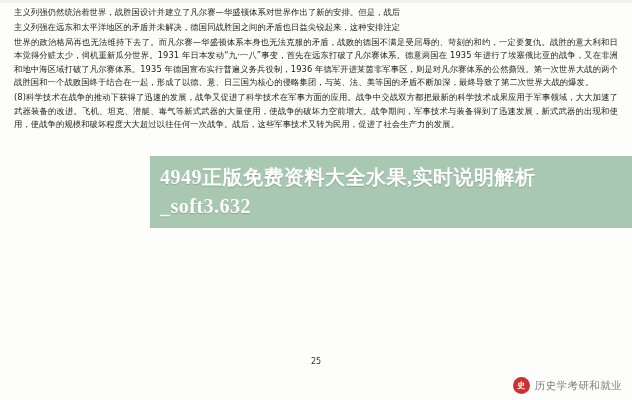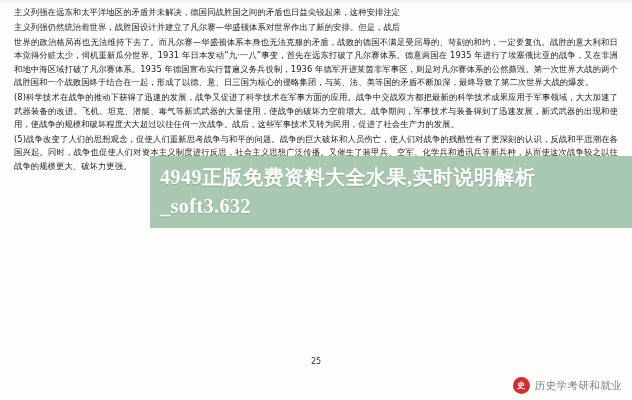--- a/index.html
+++ b/index.html
@@ -98,25 +98,24 @@
     background: #f2f2ee;
   }
 </style>
 </head>
 <body>
 
 <div class="page">
   <div class="dim-top"></div>
 
   <div class="doc-text">
+    <p>主义列强仍然统治着世界，战胜国设计并建立了凡尔赛—华盛顿体系对世界作出了新的安排。但是，战后</p>
     <p>主义列强在远东和太平洋地区的矛盾并未解决，德国同战胜国之间的矛盾也日益尖锐起来，这种安排注定</p>
-    <p>主义列强仍然统治着世界，战胜国设计并建立了凡尔赛—华盛顿体系对世界作出了新的安排。但是，战后</p>
     <p>世界的政治格局再也无法维持下去了。而凡尔赛—华盛顿体系本身也无法克服的矛盾，战败的德国不满足受屈辱的、苛刻的和约，一定要复仇。战胜的意大利和日本觉得分赃太少，伺机重新瓜分世界。1931 年日本发动“九·一八”事变，首先在远东打破了凡尔赛体系。德意两国在 1935 年进行了埃塞俄比亚的战争，又在非洲和地中海区域打破了凡尔赛体系。1935 年德国宣布实行普遍义务兵役制，1936 年德军开进莱茵非军事区，则是对凡尔赛体系的公然撕毁。第一次世界大战的两个战胜国和一个战败国终于结合在一起，形成了以德、意、日三国为核心的侵略集团，与英、法、美等国的矛盾不断加深，最终导致了第二次世界大战的爆发。</p>
     <p>(8)科学技术在战争的推动下获得了迅速的发展，战争又促进了科学技术在军事方面的应用。战争中交战双方都把最新的科学技术成果应用于军事领域，大大加速了武器装备的改进。飞机、坦克、潜艇、毒气等新式武器的大量使用，使战争的破坏力空前增大。战争期间，军事技术与装备得到了迅速发展，新式武器的出现和使用，使战争的规模和破坏程度大大超过以往任何一次战争。战后，这些军事技术又转为民用，促进了社会生产力的发展。</p>
-    <p>(5)战争改变了人们的思想观念，促使人们重新思考战争与和平的问题。战争的巨大破坏和人员伤亡，使人们对战争的残酷性有了更深刻的认识，反战和平思潮在各国兴起。同时，战争也促使人们对资本主义制度进行反思，社会主义思想广泛传播。又催生了装甲兵、空军、化学兵和通讯兵等新兵种，从而使这次战争较之以往战争的规模更大、破坏力更强。</p>
   </div>
 
   <div class="page-num">25</div>
 
   <div class="wm-banner">
     <div class="wm-text">4949正版免费资料大全水果,实时说明解析_soft3.632</div>
   </div>
 
   <div class="badge">
     <div class="badge-logo">史</div>

